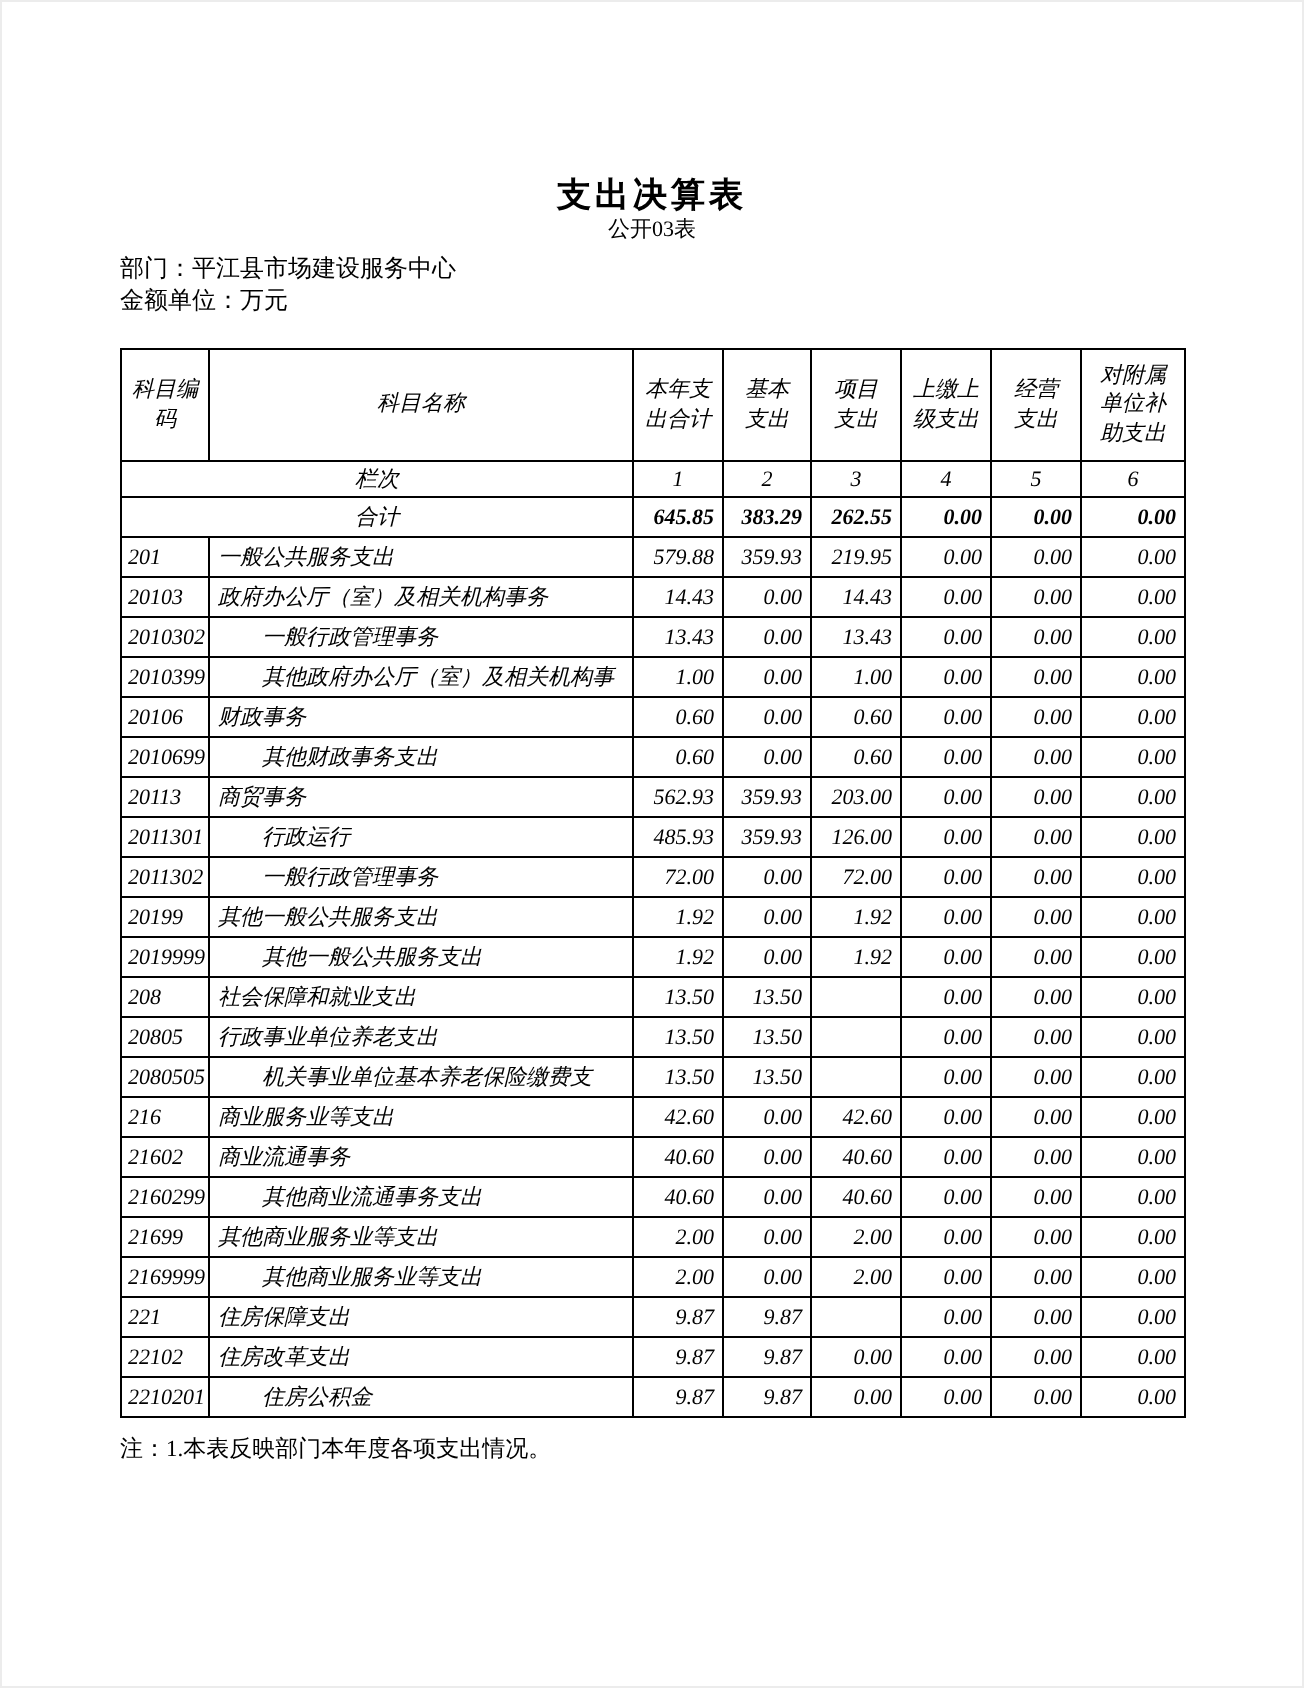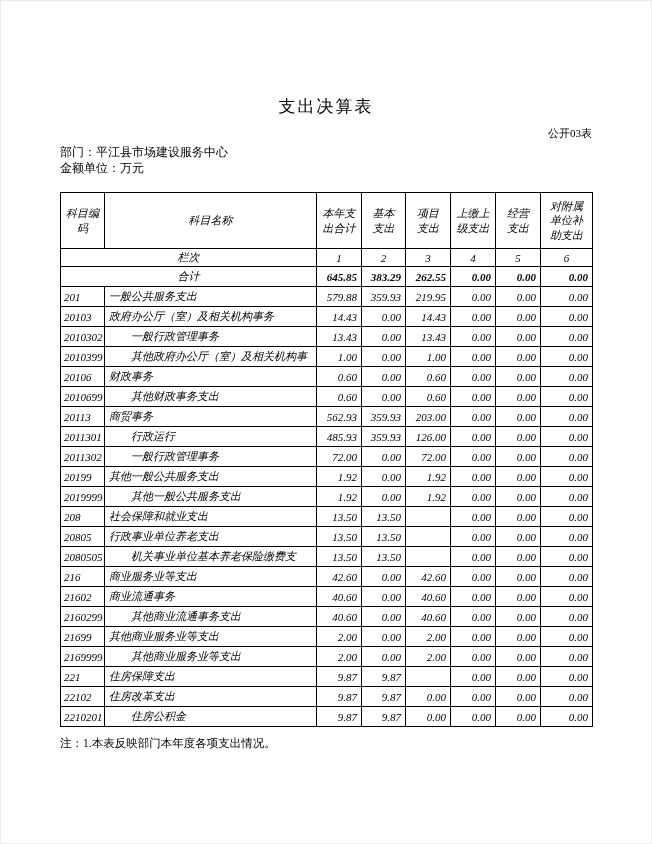--- a/index.html
+++ b/index.html
@@ -9,32 +9,32 @@
     background: #ffffff;
     color: #000;
     font-family: "Liberation Serif", "DejaVu Serif", serif;
   }
   .page {
     width: 652px; height: 844px;
     padding: 88px 60px 0 60px;
     box-shadow: inset 0 0 0 1px #ececec;
   }
   .title {
-    margin: 9px;
+    margin: 0;
     font-size: 17px;
-    font-weight: normal;
+    font-weight: bold;
     text-align: center;
     letter-spacing: 2px;
     line-height: 20px;
   }
   .table-code {
-    margin-top: 8px;
+    margin-top: 0;
     font-size: 11px;
     line-height: 14px;
-    text-align: right;
+    text-align: center;
   }
   .meta {
     margin-top: 4px;
     display: flex;
     justify-content: space-between;
     font-size: 12px;
     line-height: 16px;
     flex-direction: column;
   }
   table {

